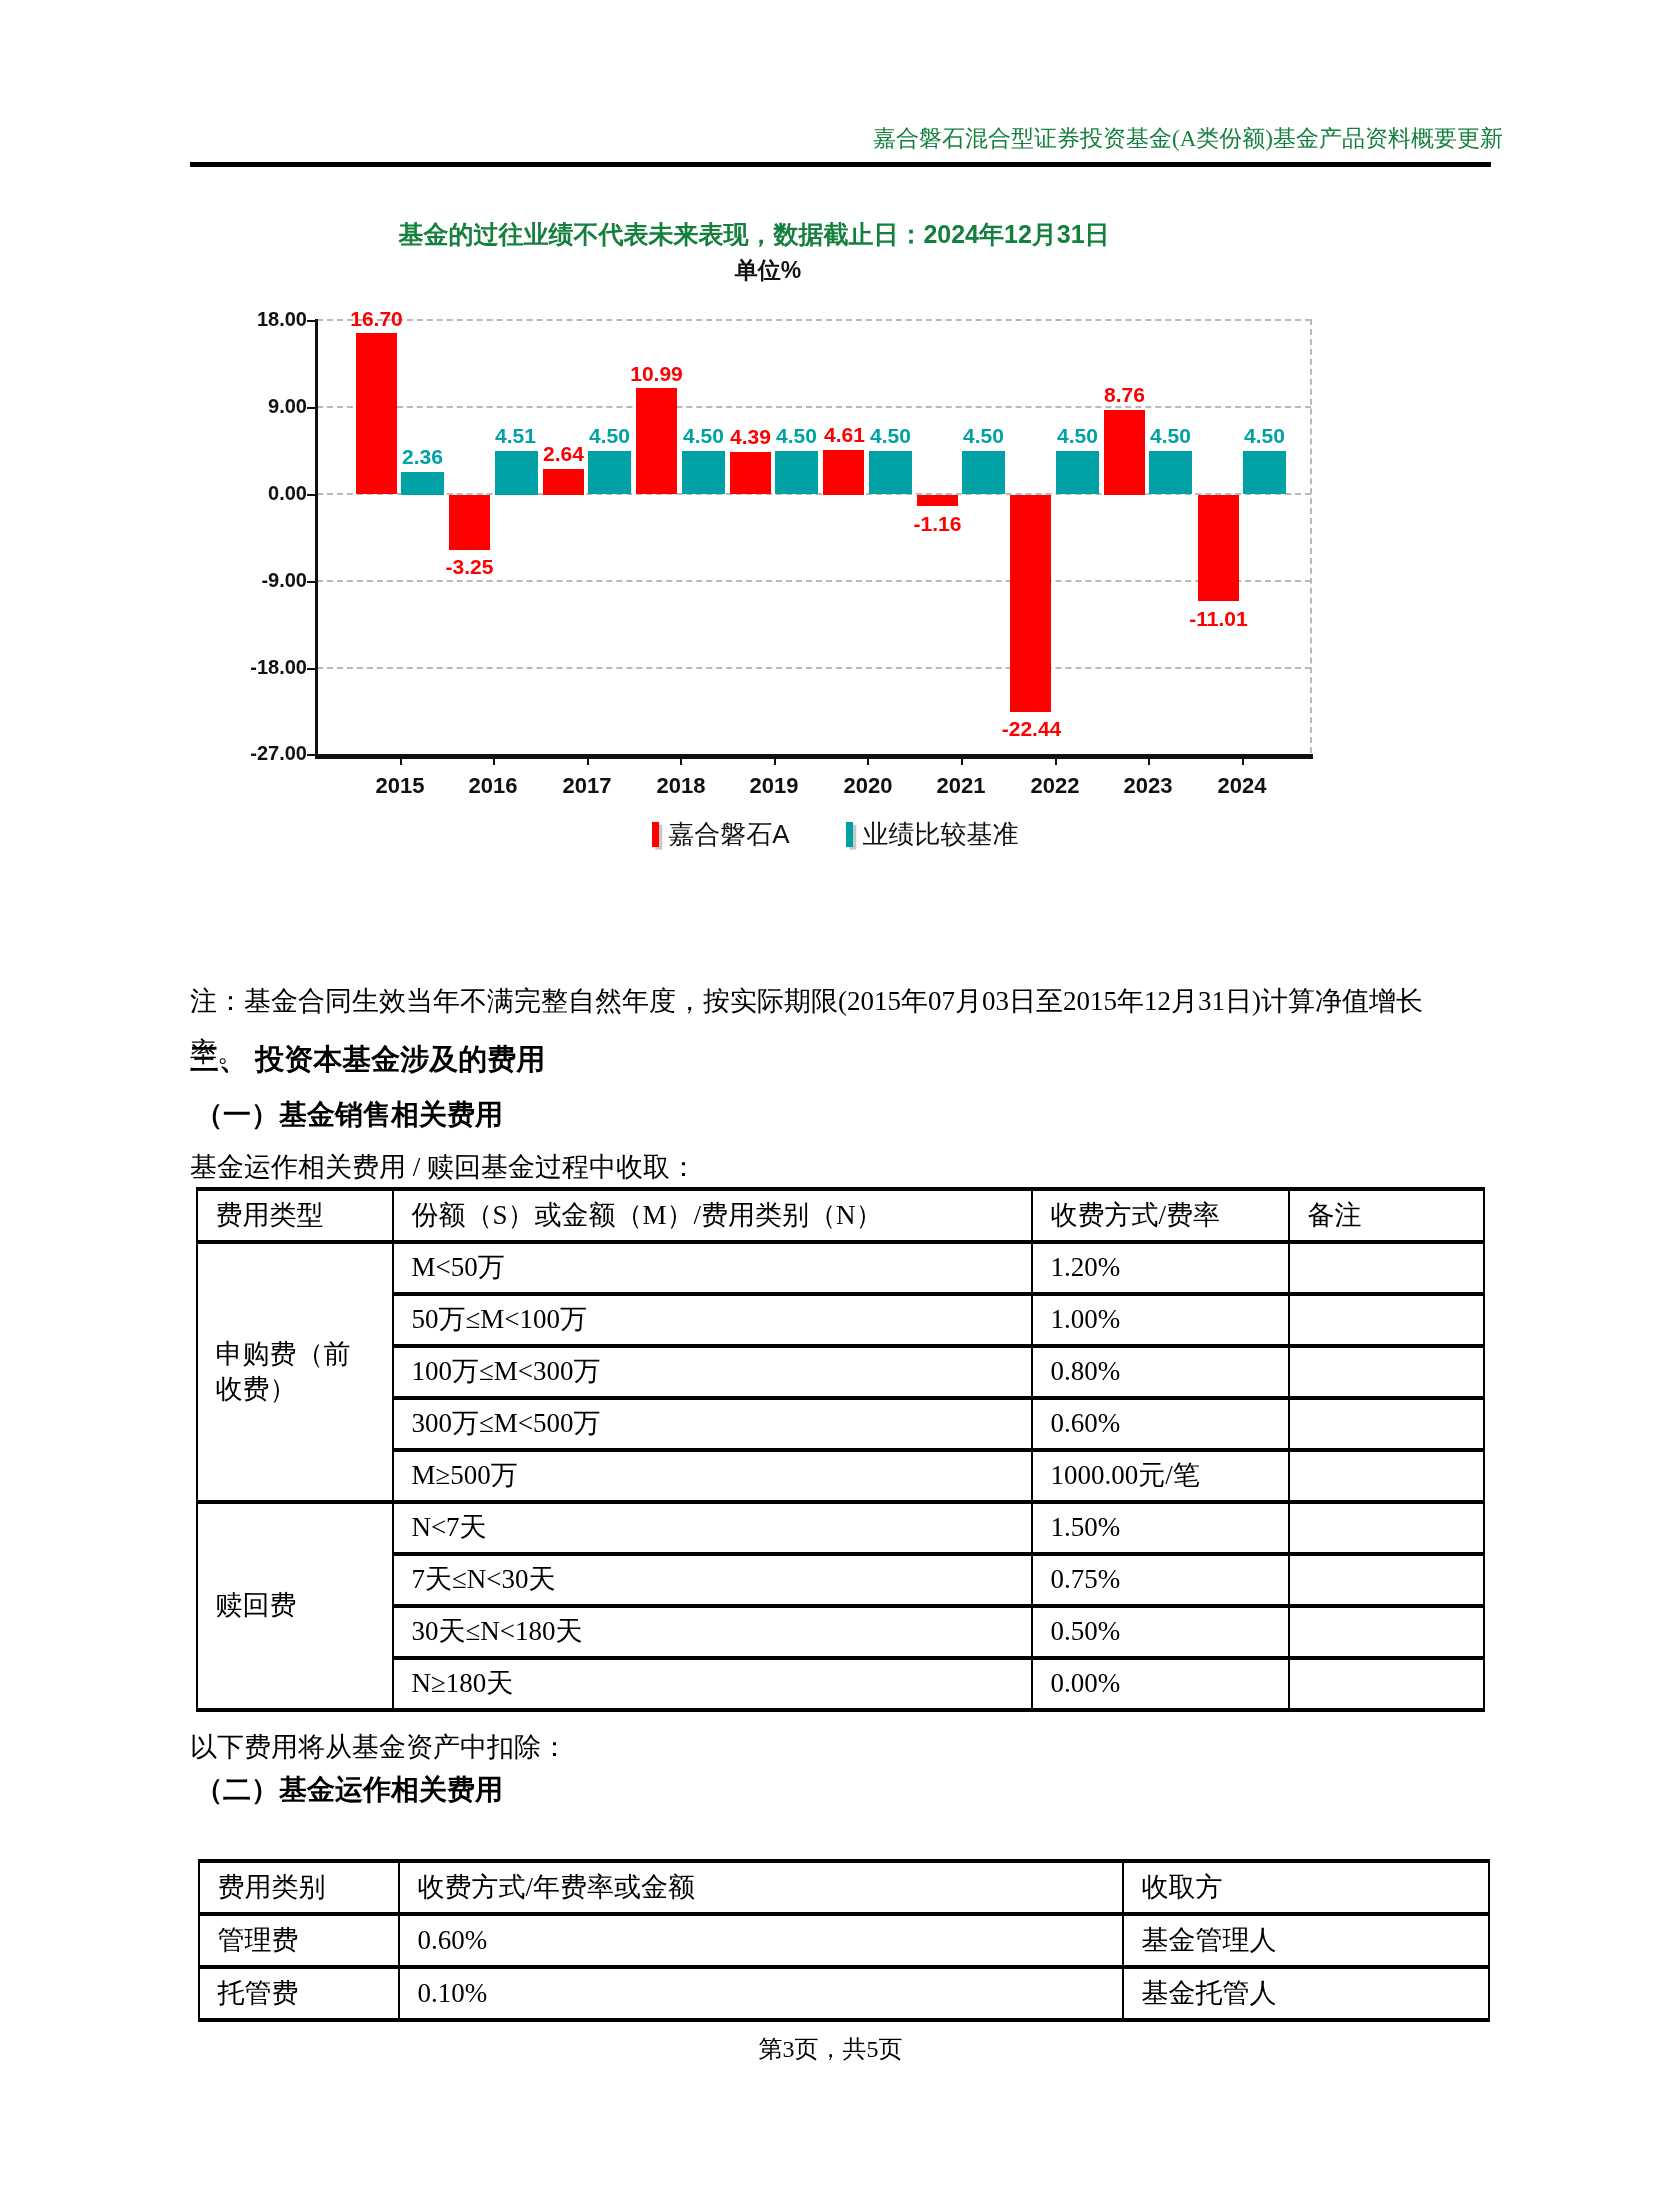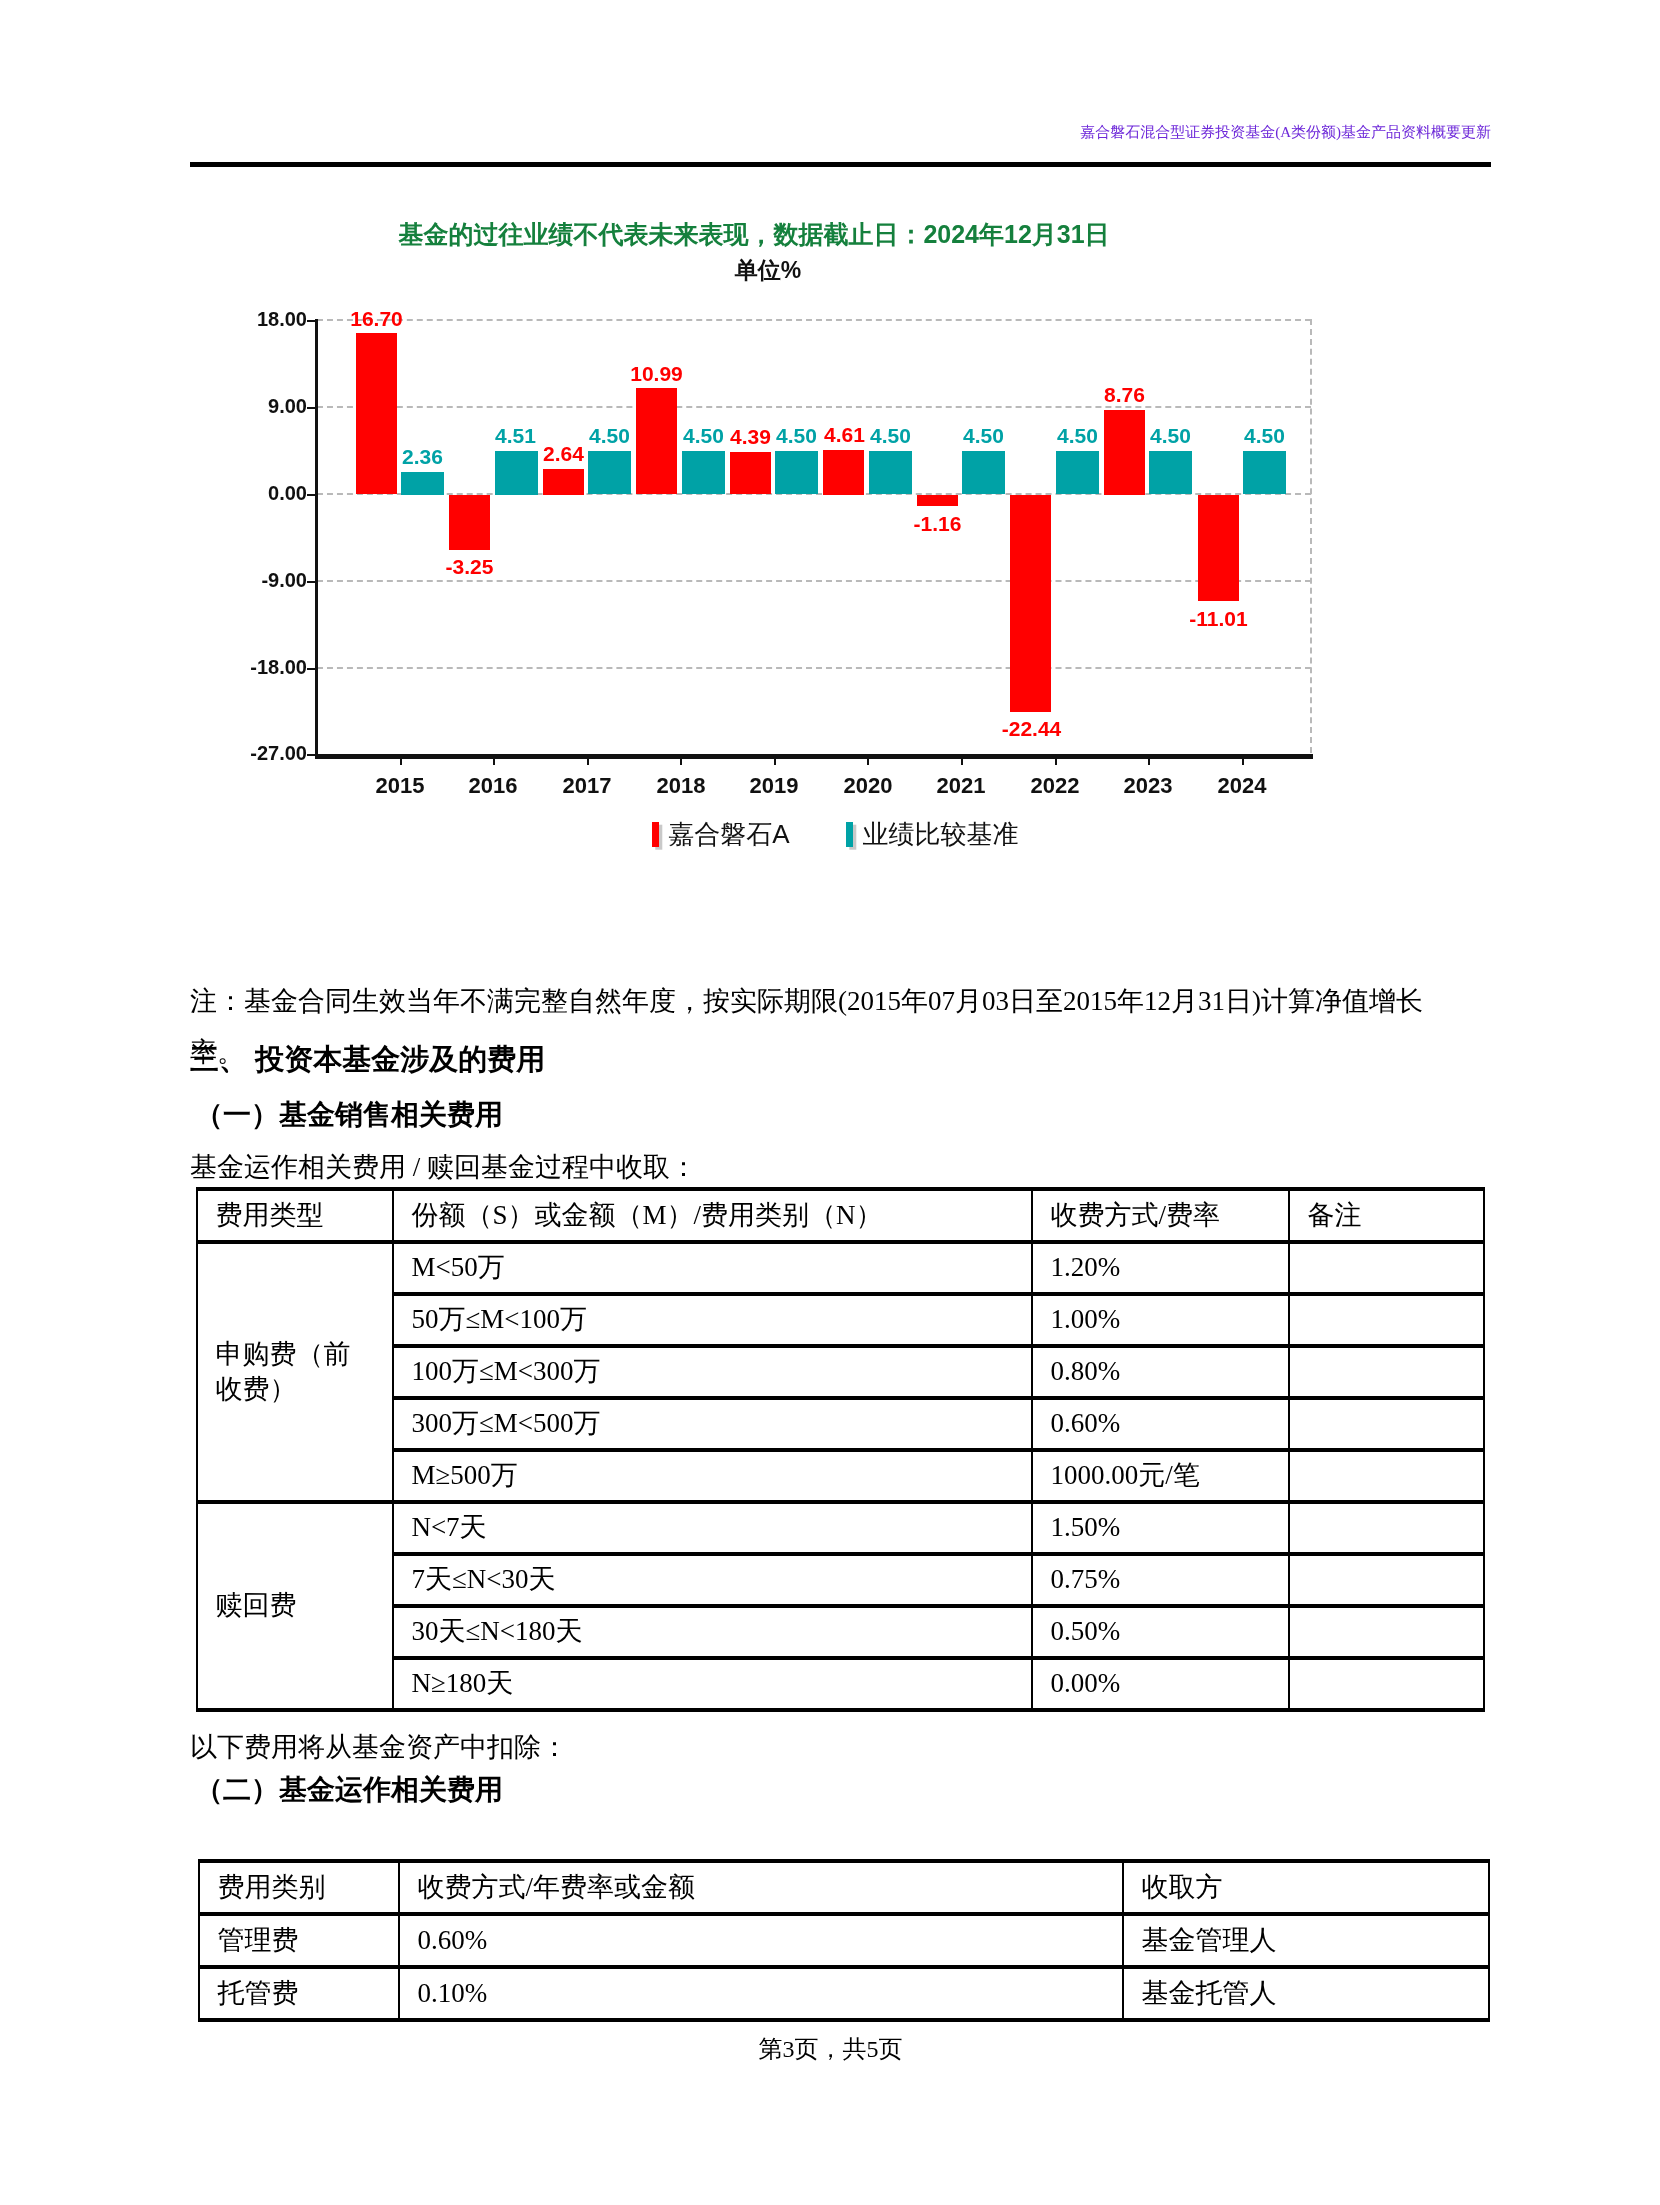--- a/index.html
+++ b/index.html
@@ -2,22 +2,22 @@
 <html style="font-size:10.7px"><head>
 <meta charset="utf-8">
 <style>
   * { margin:0; padding:0; box-sizing:border-box; }
   html,body { background:#ffffff; }
   .page {
     position:relative; width:1661px; height:2205px; background:#ffffff;
     font-family:"Liberation Serif", serif; color:#000;
   }
   .doc-header {
-    position:absolute; top:123px; left:190px; width:1301px;
-    text-align:right; font-size:15px; color:#6d28d9;
+    position:absolute; top:123px; left:202px; width:1301px;
+    text-align:right; font-size:23px; color:#15803d;
   }
   .header-rule {
     position:absolute; top:162px; left:190px; width:1301px; height:4.7px; background:#000;
   }
   .chart-title {
     position:absolute; top:218px; left:186px; width:1136px; text-align:center;
     font-family:"Liberation Sans", sans-serif; font-size:25px; font-weight:700; color:#15803d;
   }
   .chart-unit {
     position:absolute; top:255px; left:200px; width:1136px; text-align:center;

